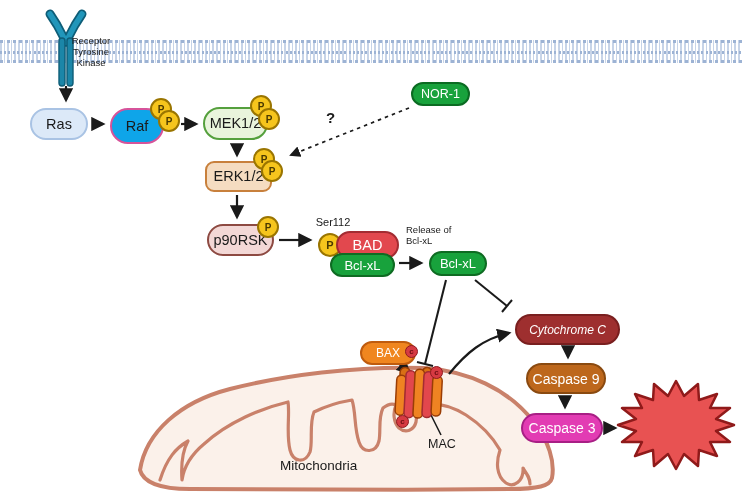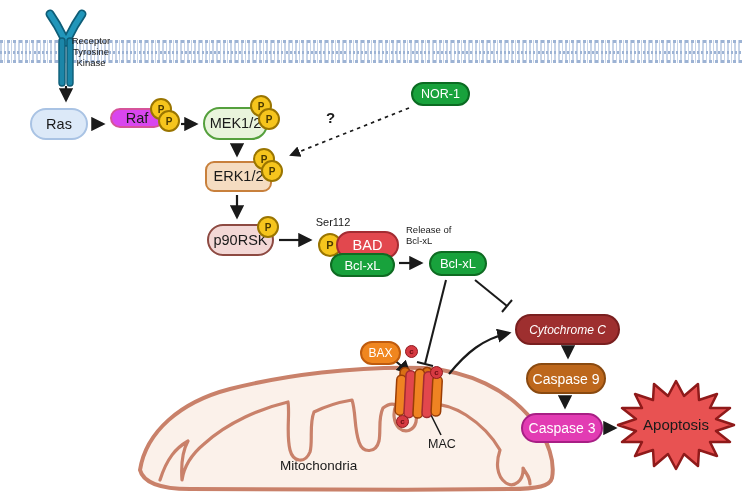--- a/index.html
+++ b/index.html
@@ -110,21 +110,21 @@
   <div class="lbl" style="left:60px;top:5px;width:62px;text-align:center;font-size:9.5px;line-height:11px;margin-top:30px;">
     <div>Receptor</div>
     <div>Tyrosine</div>
     <div>Kinase</div>
   </div>
 
   <div class="node" style="left:30px;top:108px;width:58px;height:32px;background:#dce9f8;border-color:#a9c3e4;">
       <span>Ras</span>
     </div>
 
-  <div class="node" style="left:110px;top:108px;width:54px;height:20px;background:#d946ef;border-color:#d6539a;">
+  <div class="node" style="left:110px;top:108px;width:54px;height:36px;background:#0ea5e9;border-color:#d6539a;">
       <span>Raf</span>
     </div>
 
   <div class="node" style="left:203px;top:107px;width:65px;height:33px;background:#e9f4dc;border-color:#55a03d;">
       <span>MEK1/2</span>
     </div>
 
   <div class="node rect" style="left:205px;top:161px;width:67px;height:31px;background:#f5dcc1;border-color:#c8803c;">
       <span>ERK1/2</span>
     </div>
@@ -142,21 +142,21 @@
       <span>BAD</span>
     </div>
   <div class="node white-text" style="left:330px;top:253px;width:65px;height:24px;background:#18a23c;border-color:#0e6b22;font-size:13px;">
       <span>Bcl-xL</span>
     </div>
 
   <div class="node white-text" style="left:429px;top:251px;width:58px;height:25px;background:#18a23c;border-color:#0e6b22;font-size:13px;">
       <span>Bcl-xL</span>
     </div>
 
-  <div class="node white-text" style="left:360px;top:341px;width:41px;height:24px;background:#f0861f;border-color:#bf5b0e;font-size:12px;">
+  <div class="node white-text" style="left:360px;top:341px;width:56px;height:24px;background:#f0861f;border-color:#bf5b0e;font-size:12px;">
       <span>BAX</span>
     </div>
 
   <div class="node white-text" style="left:515px;top:314px;width:105px;height:31px;background:#9e2f2f;border-color:#791f1f;font-size:12px;font-style:italic;">
       <span>Cytochrome C</span>
     </div>
 
   <div class="node white-text" style="left:526px;top:363px;width:80px;height:31px;background:#bd671c;border-color:#8a4a10;font-size:14px;">
       <span>Caspase 9</span>
     </div>
@@ -183,15 +183,14 @@
     <div>Release of</div>
     <div>Bcl-xL</div>
   </div>
 
   <div class="lbl" style="left:326px;top:109px;font-size:15px;font-weight:bold;">?</div>
 
   <div class="lbl" style="left:421px;top:437px;width:42px;text-align:center;font-size:12.5px;">MAC</div>
 
   <div class="lbl" style="left:280px;top:458px;width:100px;font-size:13.5px;">Mitochondria</div>
 
-  <div class="lbl" style="left:624px;top:416px;width:104px;text-align:center;font-size:15px;">Apoptosis</div>
 
 </div>
 
 </body></html>

